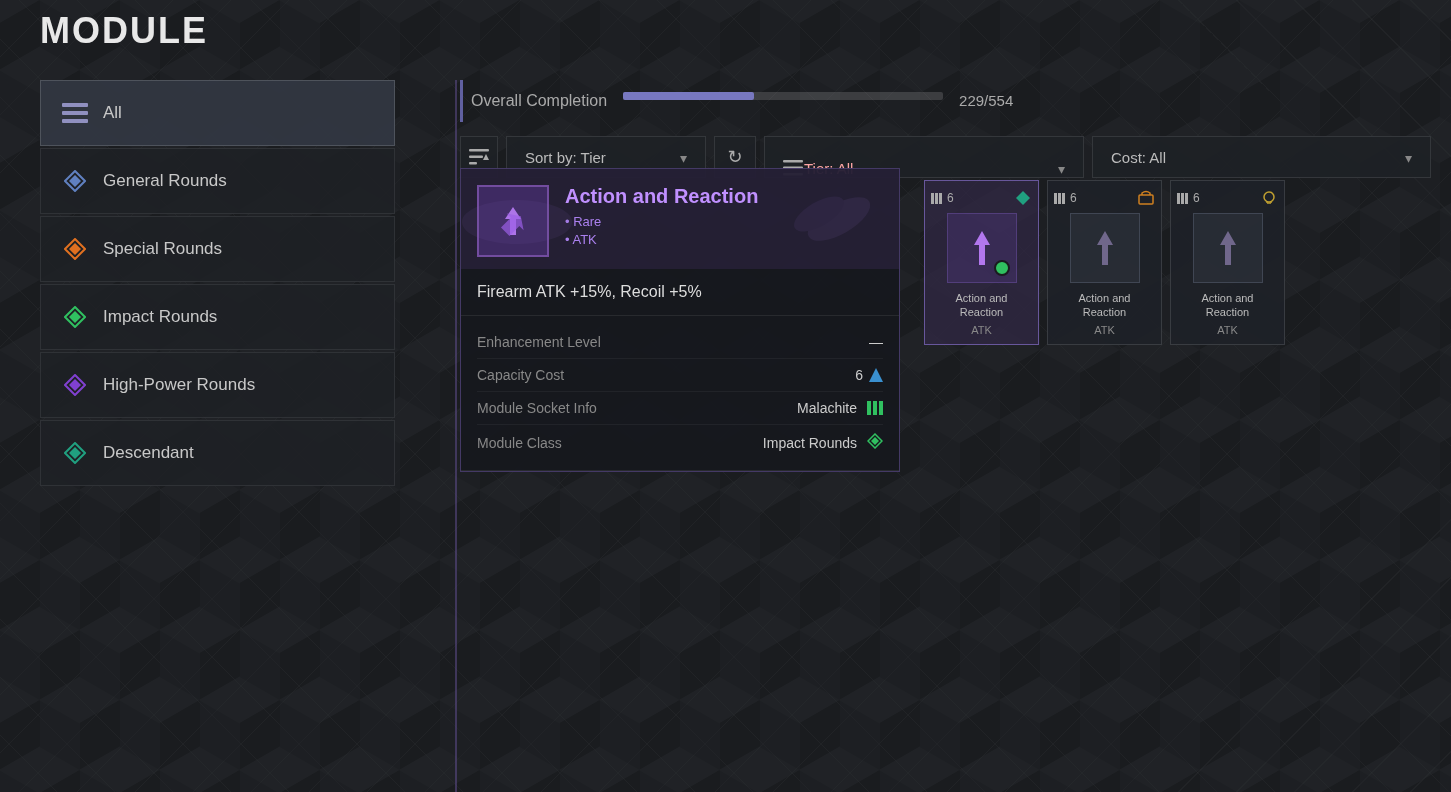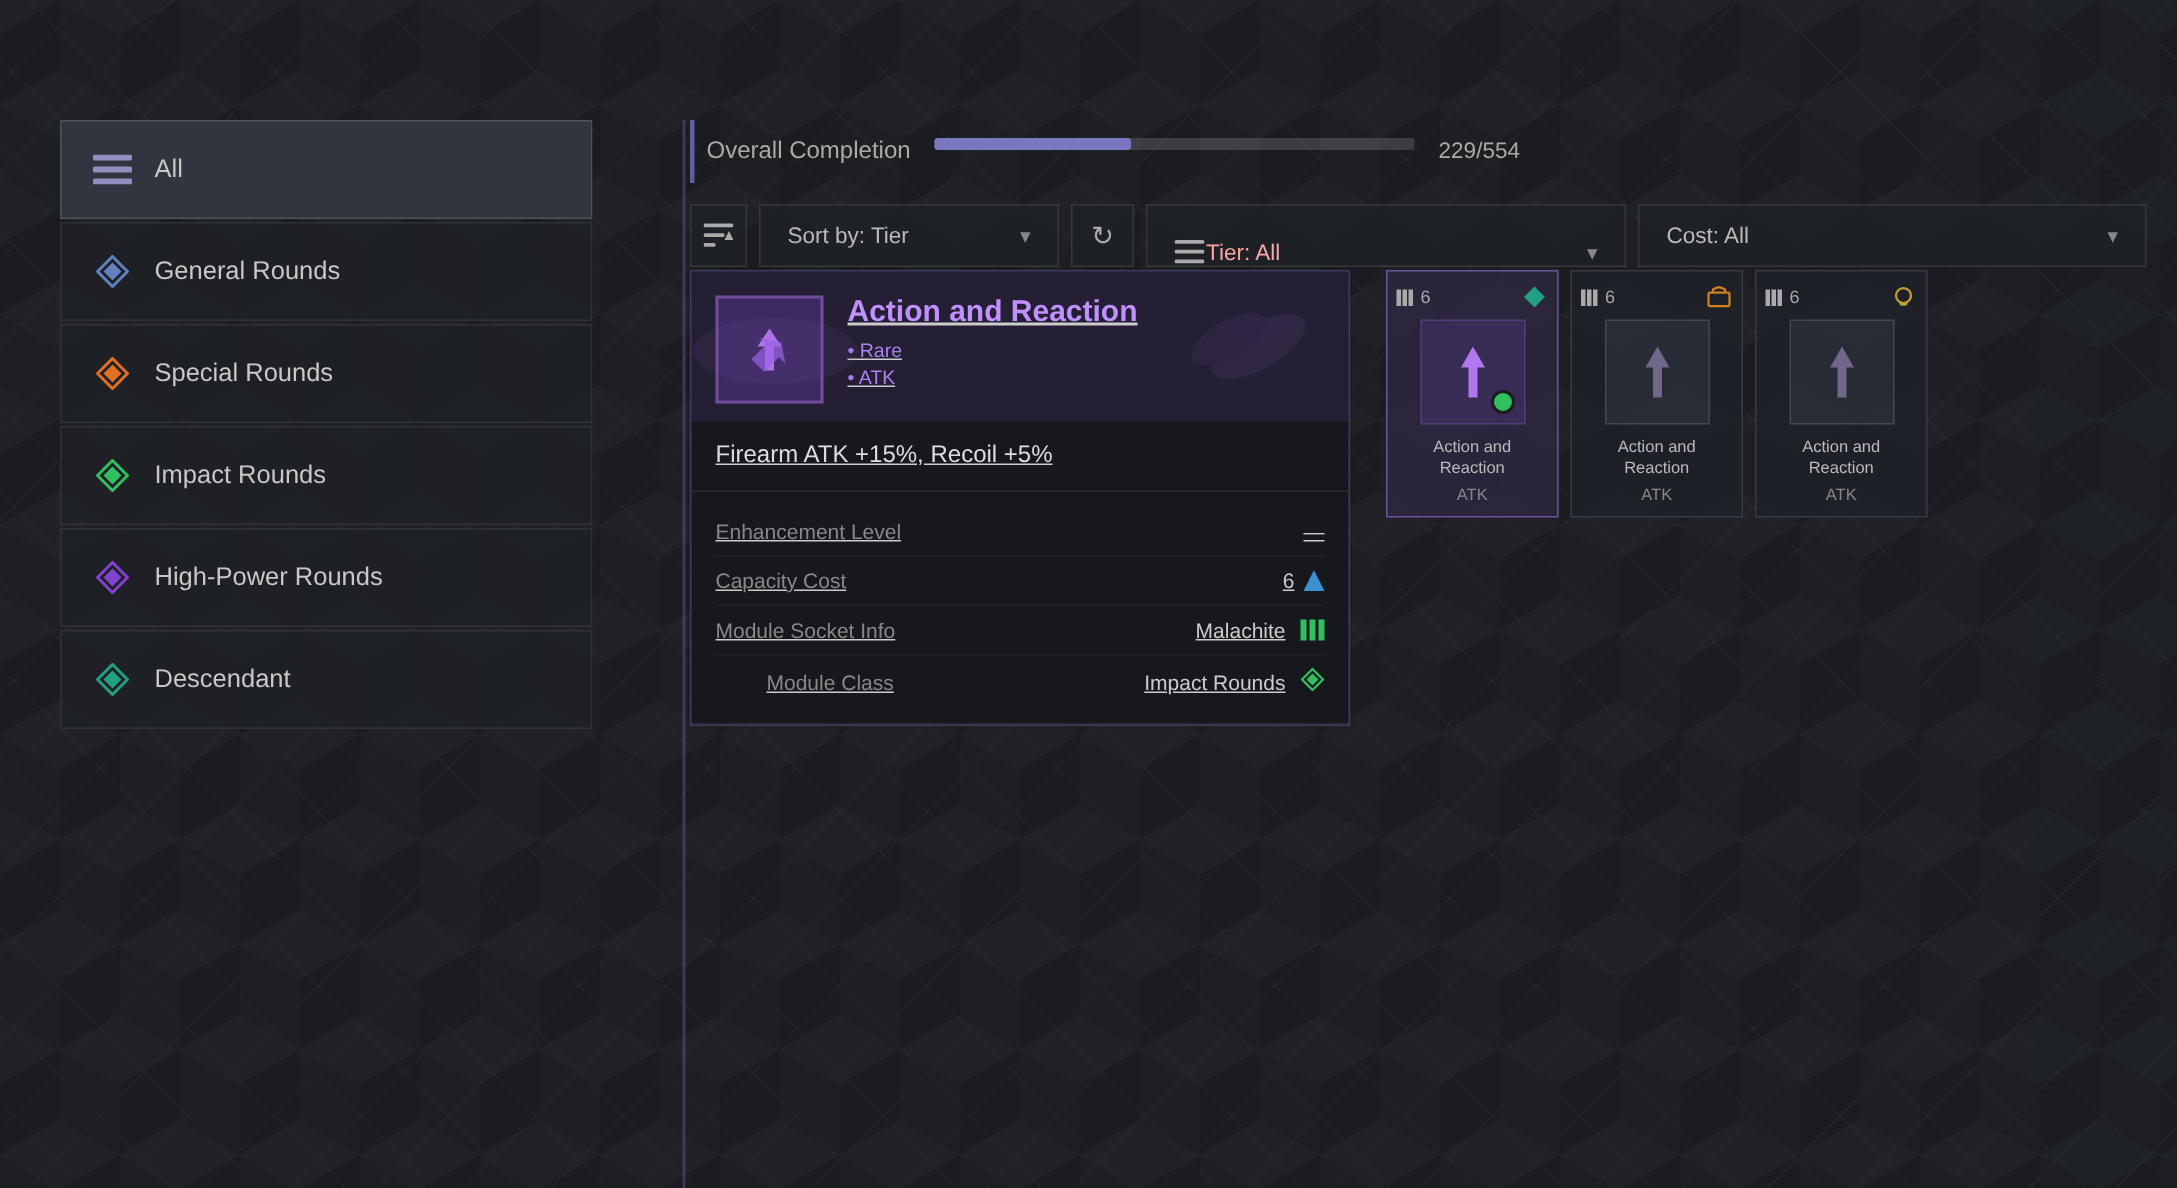--- a/index.html
+++ b/index.html
@@ -227,22 +227,21 @@
       flex: 1;
     }
 
     
     .module-detail-card {
       background: rgba(22, 24, 30, 0.95);
       border: 1px solid rgba(100, 80, 150, 0.6);
       padding: 0;
       width: 440px;
       position: absolute;
-      top: 100px;
-      text-decoration: underline;
+      top: 88px;
     }
 
     .module-header {
       display: flex;
       align-items: flex-start;
       gap: 16px;
       padding: 16px 16px 12px 16px;
       background: rgba(80, 50, 120, 0.25);
     }
 
@@ -305,21 +304,20 @@
       display: flex;
       justify-content: space-between;
       align-items: center;
       padding: 8px 0;
       border-bottom: 1px solid rgba(255,255,255,0.05);
       font-size: 14px;
     }
 
     .stat-row:last-child {
       border-bottom: none;
-      margin-left: 34px;
     }
 
     .stat-label {
       color: #888;
     }
 
     .stat-value {
       color: #ccc;
       display: flex;
       align-items: center;
@@ -475,20 +473,21 @@
       color: #888;
     }
   </style>
 </head>
 <body>
 
 <div class="bg-pattern"></div>
 
 <div class="page-container">
 
+  <div class="page-title">Module</div>
 
   <div class="sidebar">
 
     <div class="sidebar-item active">
       <div class="sidebar-icon">
         <svg width="26" height="20" viewBox="0 0 26 20">
           <rect x="0" y="0" width="26" height="4" rx="1" fill="#9090c0"></rect>
           <rect x="0" y="8" width="26" height="4" rx="1" fill="#9090c0"></rect>
           <rect x="0" y="16" width="26" height="4" rx="1" fill="#9090c0"></rect>
         </svg>

